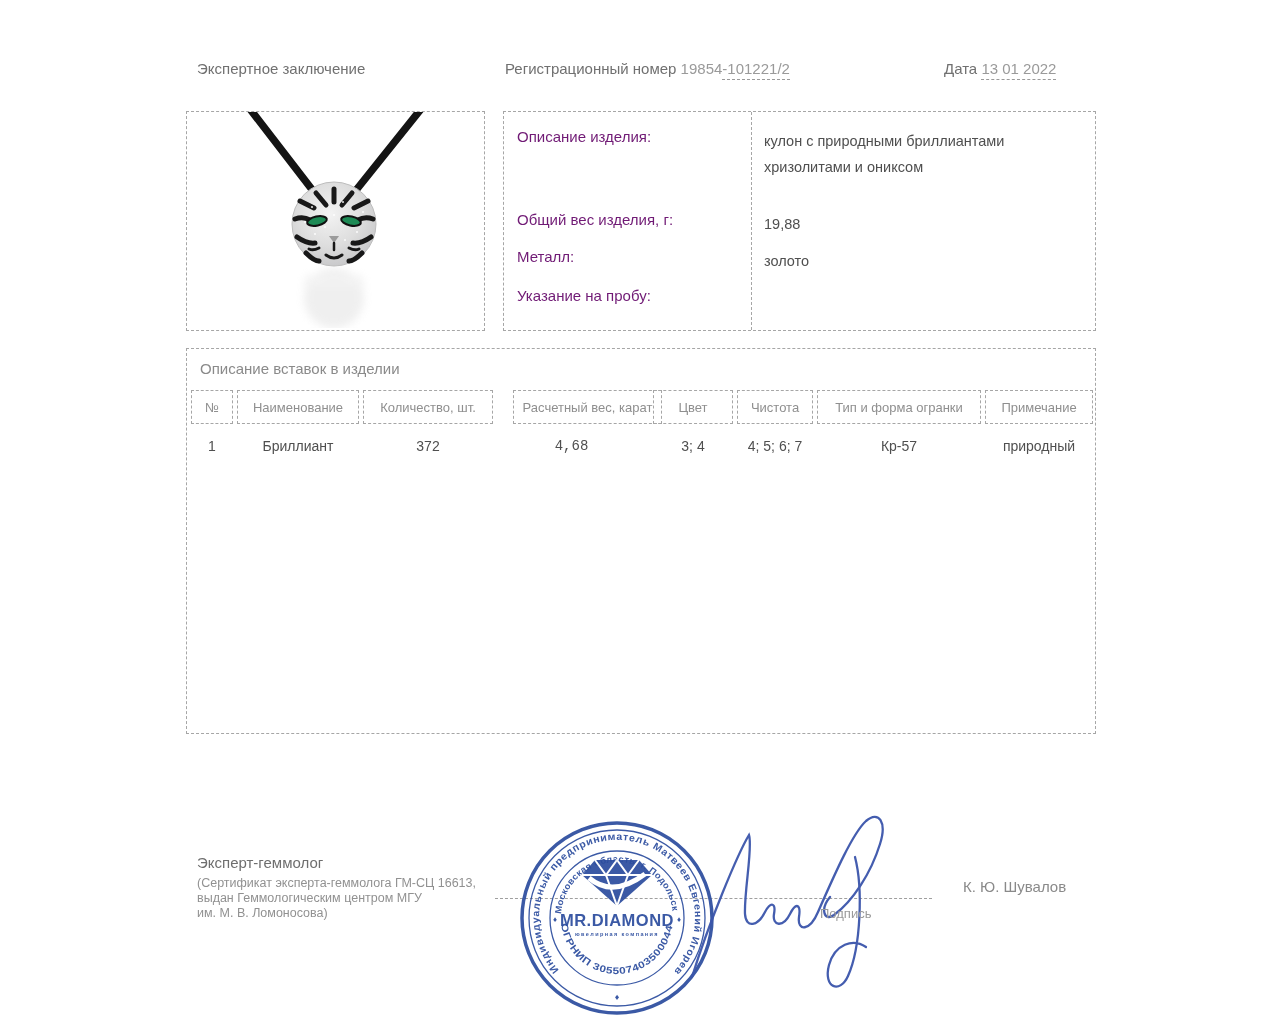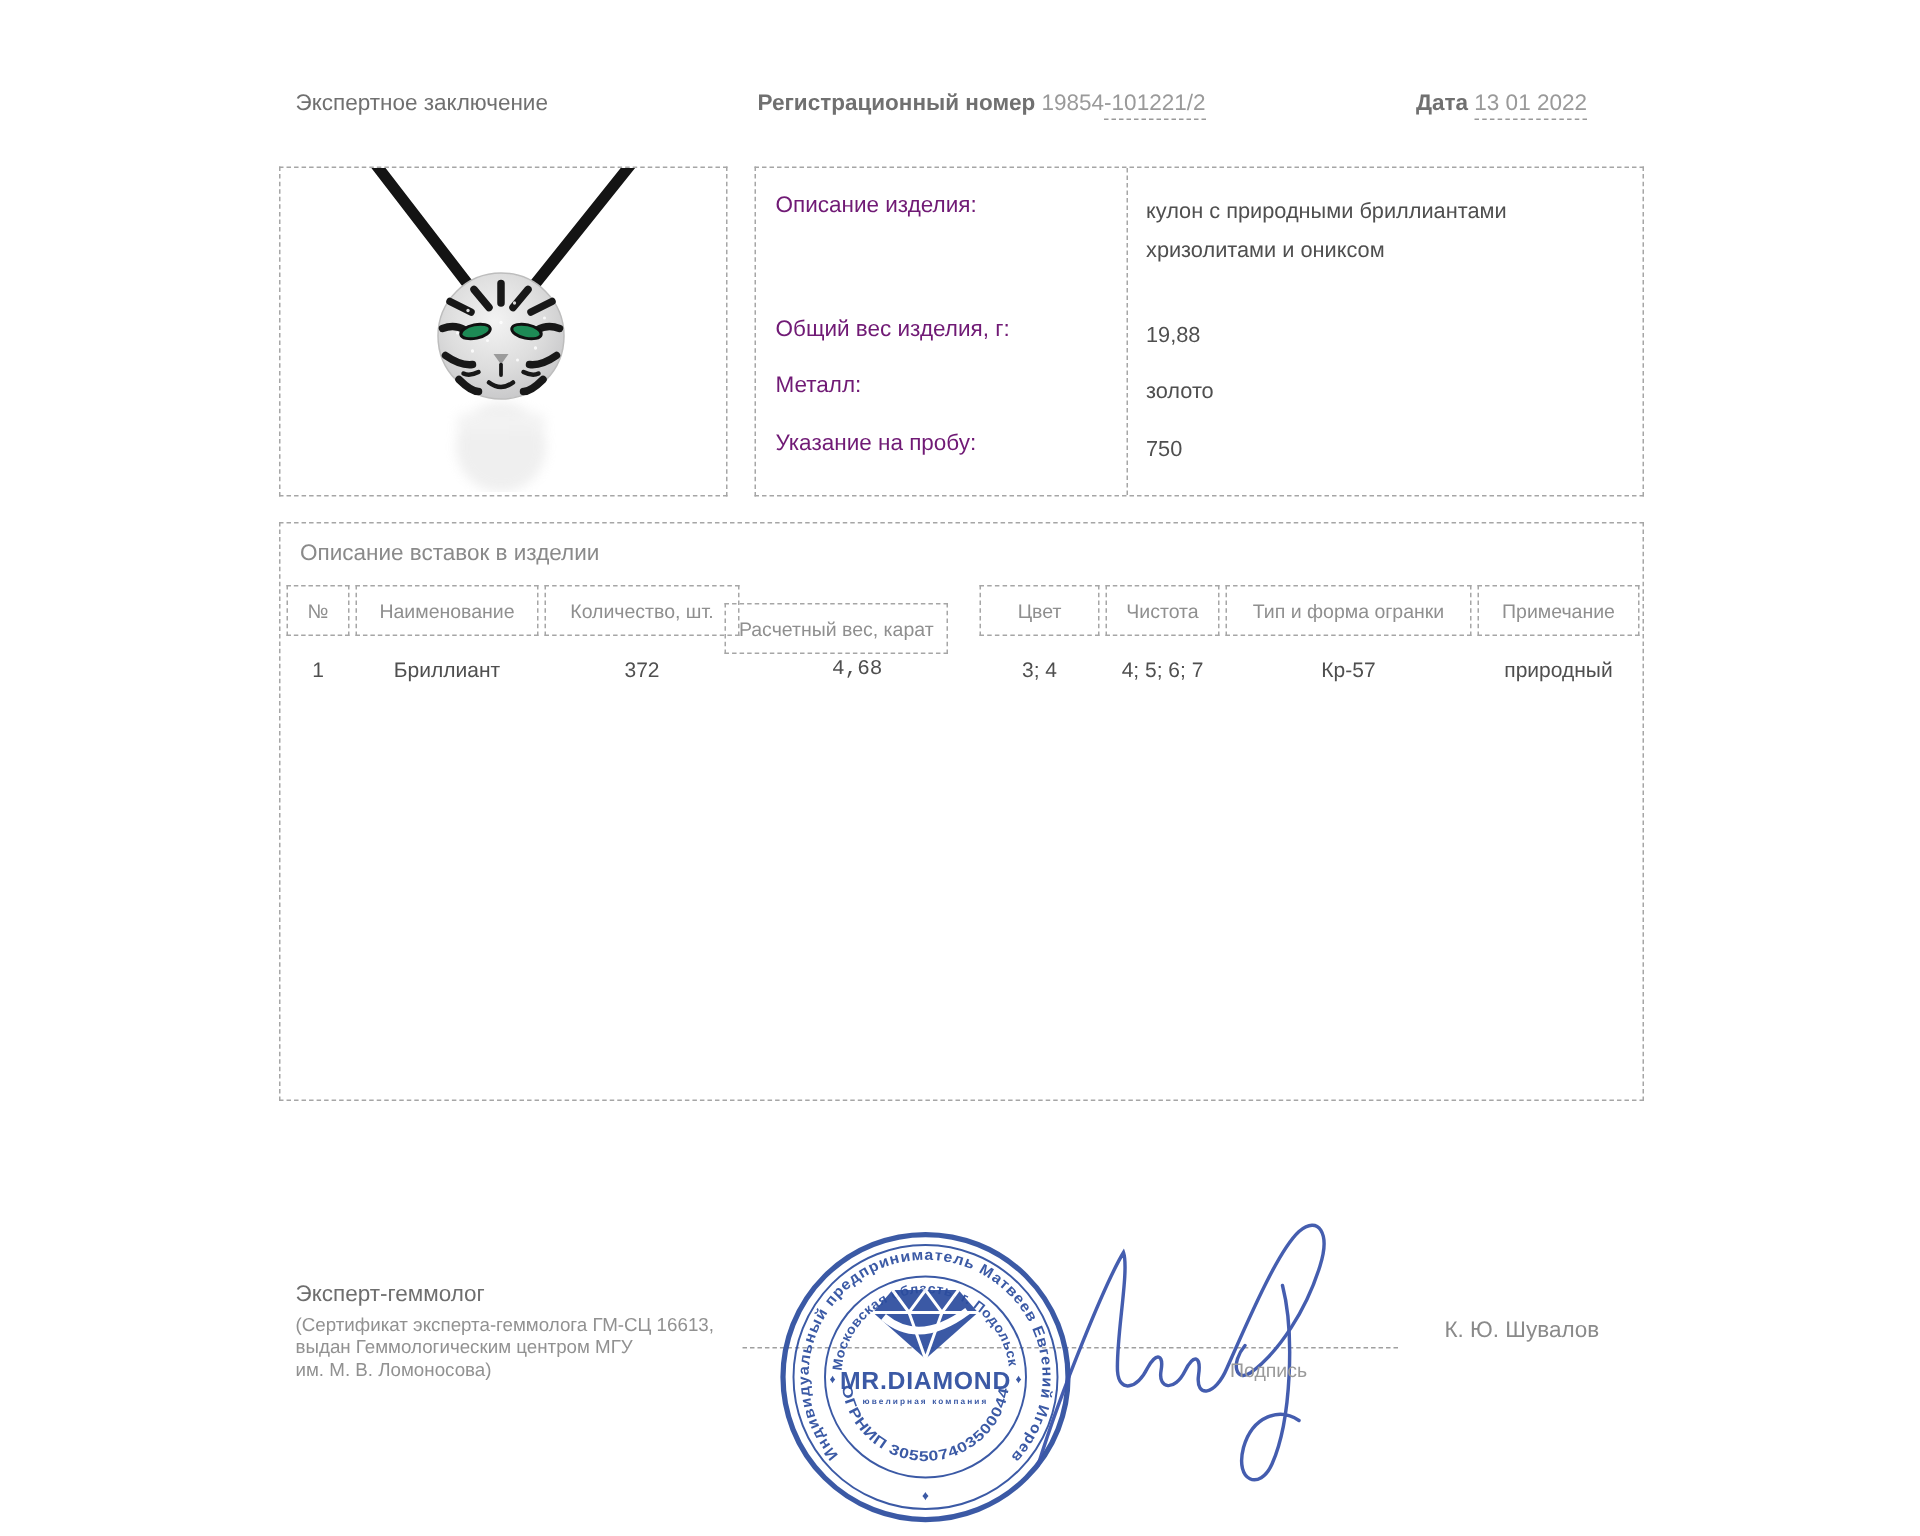--- a/index.html
+++ b/index.html
@@ -4,21 +4,21 @@
 <style>
   html,body{margin:0;padding:0;background:#ffffff;}
   .page{
     position:relative;width:1280px;height:1024px;background:#ffffff;
     font-family:"Liberation Sans", sans-serif;color:#4f4f4f;overflow:hidden;
   }
   .abs{position:absolute;}
   .hdr-title{left:197px;top:60px;font-size:15px;font-weight:normal;color:#707070;}
   .hdr-reg{left:505px;top:60px;font-size:15px;}
   .hdr-date{left:944px;top:60px;font-size:15px;}
-  .hdr-reg .lbl,.hdr-date .lbl{font-weight:bold;color:#707070;}
+  .hdr-reg .lbl,.hdr-date .lbl{font-weight:normal;color:#707070;}
   .hdr-reg .val,.hdr-date .val{color:#9a9a9a;text-align:center;}
   .u{border-bottom:1.5px dashed #9a9a9a;padding-bottom:2px;}
   .dashbox{border:1px dashed #a6a6a6;background:#fff;}
   .photo-box{left:186px;top:111px;width:297px;height:218px;}
   .desc-box{left:503px;top:111px;width:591px;height:218px;}
   .desc-divider{position:absolute;left:247px;top:0;bottom:0;border-left:1px dashed #a6a6a6;}
   .field-label{position:absolute;left:13px;font-size:15px;color:#701a75;}
   .field-value{position:absolute;left:260px;width:318px;font-size:14.5px;color:#4f4f4f;line-height:26px;}
   .table-box{left:186px;top:348px;width:908px;height:384px;}
   .table-title{position:absolute;left:13px;top:11px;font-size:15px;color:#8a8a8a;}
@@ -113,30 +113,29 @@
 
   <div class="abs dashbox desc-box">
     <div class="desc-divider"></div>
     <div class="field-label" style="top:16px;">Описание изделия:</div>
     <div class="field-value" style="top:16px;">кулон с природными бриллиантами хризолитами и ониксом</div>
     <div class="field-label" style="top:99px;">Общий вес изделия, г:</div>
     <div class="field-value" style="top:99px;">19,88</div>
     <div class="field-label" style="top:136px;">Металл:</div>
     <div class="field-value" style="top:136px;">золото</div>
     <div class="field-label" style="top:175px;">Указание на пробу:</div>
-    <div class="field-value" style="top:175px;">750</div>
   </div>
 
   <div class="abs dashbox table-box">
     <div class="table-title">Описание вставок в изделии</div>
 
     <div class="th" style="left:4px;width:42px;">№</div>
     <div class="th" style="left:50px;width:122px;">Наименование</div>
     <div class="th" style="left:176px;width:130px;">Количество, шт.</div>
-    <div class="th" style="left:296px;width:149px;margin-top:12px;">Расчетный вес, карат</div>
+    <div class="th" style="left:326px;width:149px;">Расчетный вес, карат</div>
     <div class="th" style="left:466px;width:80px;">Цвет</div>
     <div class="th" style="left:550px;width:76px;">Чистота</div>
     <div class="th" style="left:630px;width:164px;">Тип и форма огранки</div>
     <div class="th" style="left:798px;width:108px;">Примечание</div>
 
     <div class="td" style="left:4px;width:42px;">1</div>
     <div class="td" style="left:50px;width:122px;">Бриллиант</div>
     <div class="td" style="left:176px;width:130px;">372</div>
     <div class="td" style="left:310px;width:149px;font-family:Liberation Mono, monospace;">4,68</div>
     <div class="td" style="left:466px;width:80px;">3; 4</div>

